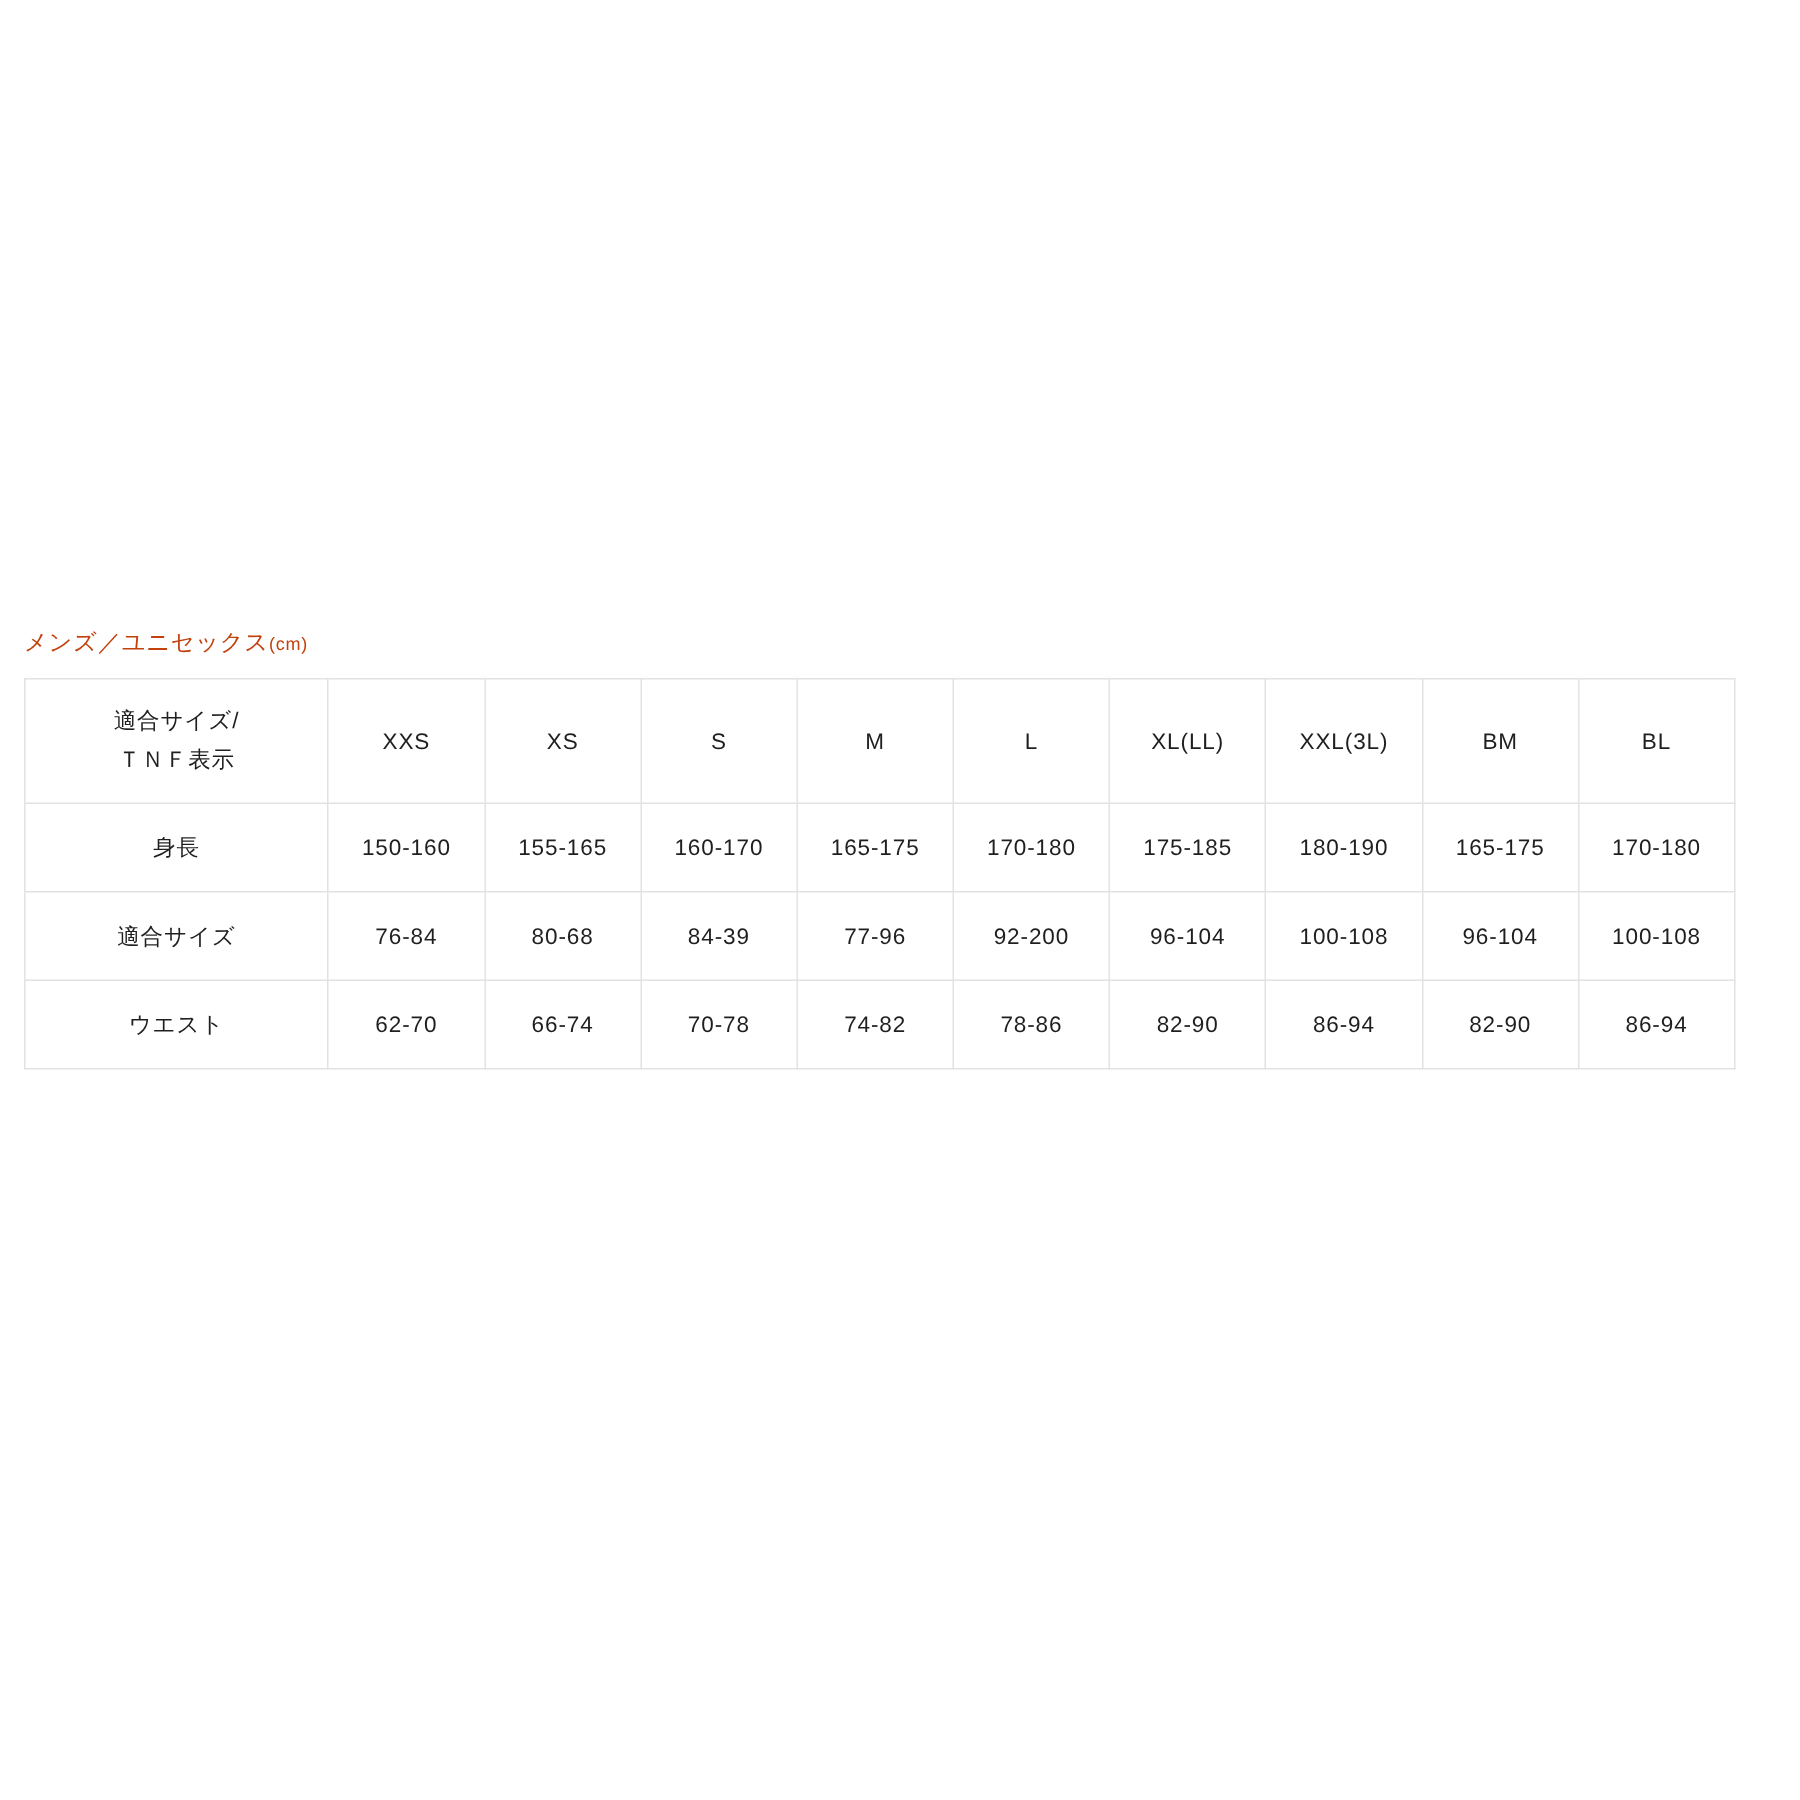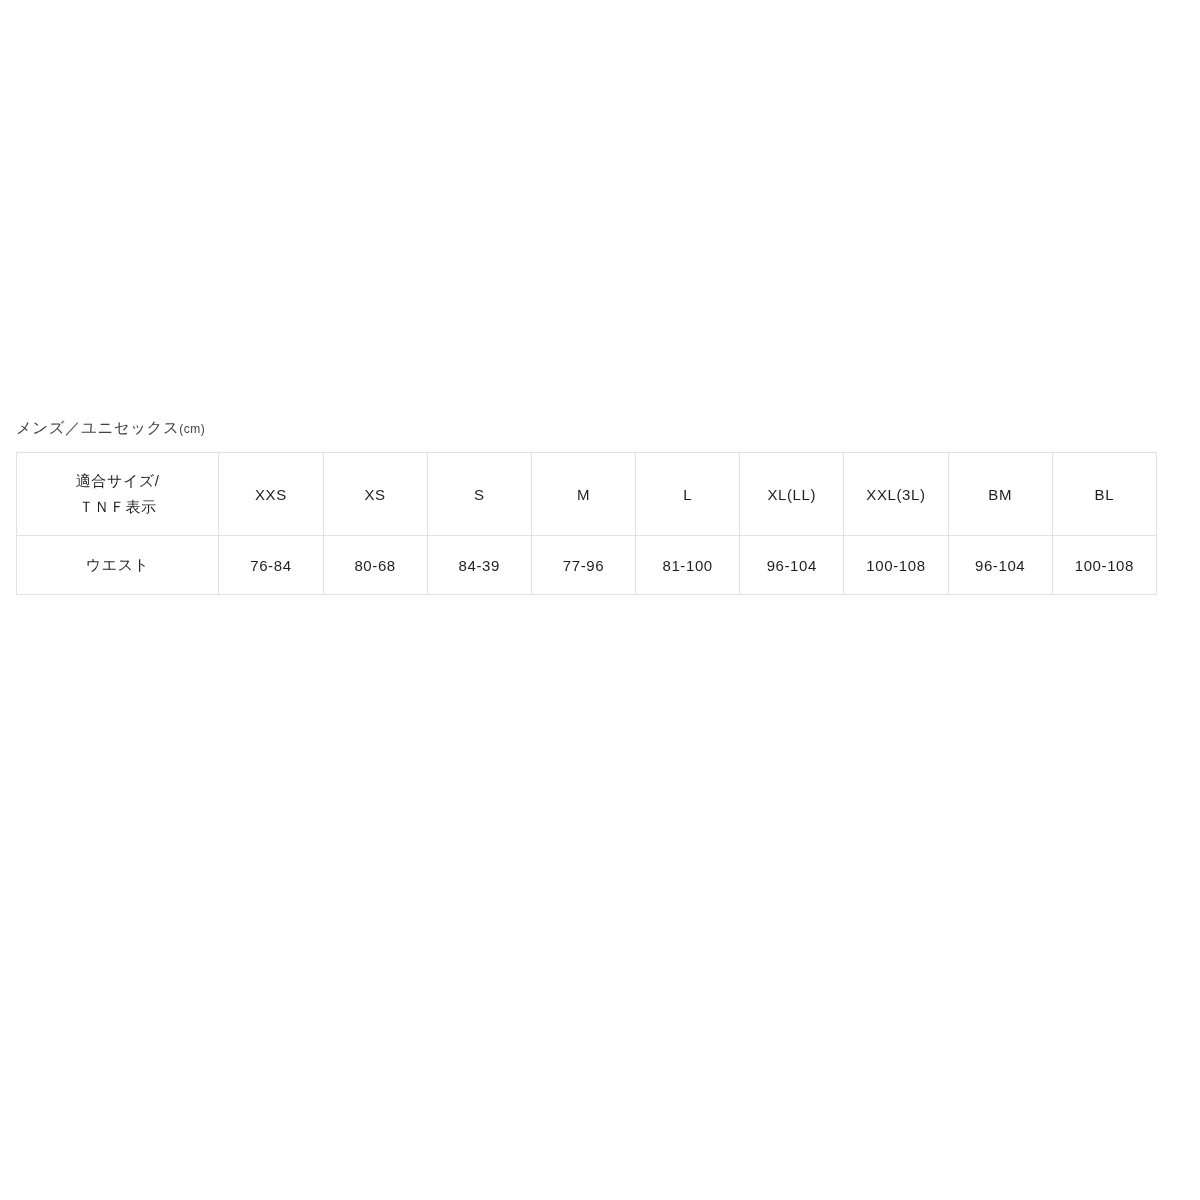--- a/index.html
+++ b/index.html
@@ -23,21 +23,21 @@
     width: 1200px;
     height: 1200px;
   }
 
   .caption {
     position: absolute;
     left: 16px;
     top: 418px;
     font-size: 15.5px;
     letter-spacing: 0.5px;
-    color: #404040;
+    color: #c2410c;
     white-space: nowrap;
   }
   .caption .unit {
     font-size: 12px;
     letter-spacing: 0.5px;
   }
 
   .table-wrap {
     position: absolute;
     left: 16px;
@@ -120,32 +120,56 @@
           <td>XS</td>
           <td>S</td>
           <td>M</td>
           <td>L</td>
           <td>XL(LL)</td>
           <td>XXL(3L)</td>
           <td>BM</td>
           <td>BL</td>
         </tr>
 
+        <tr>
+          <td class="rowhead">身長</td>
+          <td>150-160</td>
+          <td>155-165</td>
+          <td>160-170</td>
+          <td>165-175</td>
+          <td>170-180</td>
+          <td>175-185</td>
+          <td>180-190</td>
+          <td>165-175</td>
+          <td>170-180</td>
+        </tr>
 
         <tr>
-          <td class="rowhead">ウエスト</td>
+          <td class="rowhead">適合サイズ</td>
           <td>76-84</td>
           <td>80-68</td>
           <td>84-39</td>
           <td>77-96</td>
-          <td>81-100</td>
+          <td>92-200</td>
           <td>96-104</td>
           <td>100-108</td>
           <td>96-104</td>
           <td>100-108</td>
         </tr>
 
+        <tr>
+          <td class="rowhead">ウエスト</td>
+          <td>62-70</td>
+          <td>66-74</td>
+          <td>70-78</td>
+          <td>74-82</td>
+          <td>78-86</td>
+          <td>82-90</td>
+          <td>86-94</td>
+          <td>82-90</td>
+          <td>86-94</td>
+        </tr>
 
       </tbody>
     </table>
   </div>
 
 </div>
 
 </body></html>

